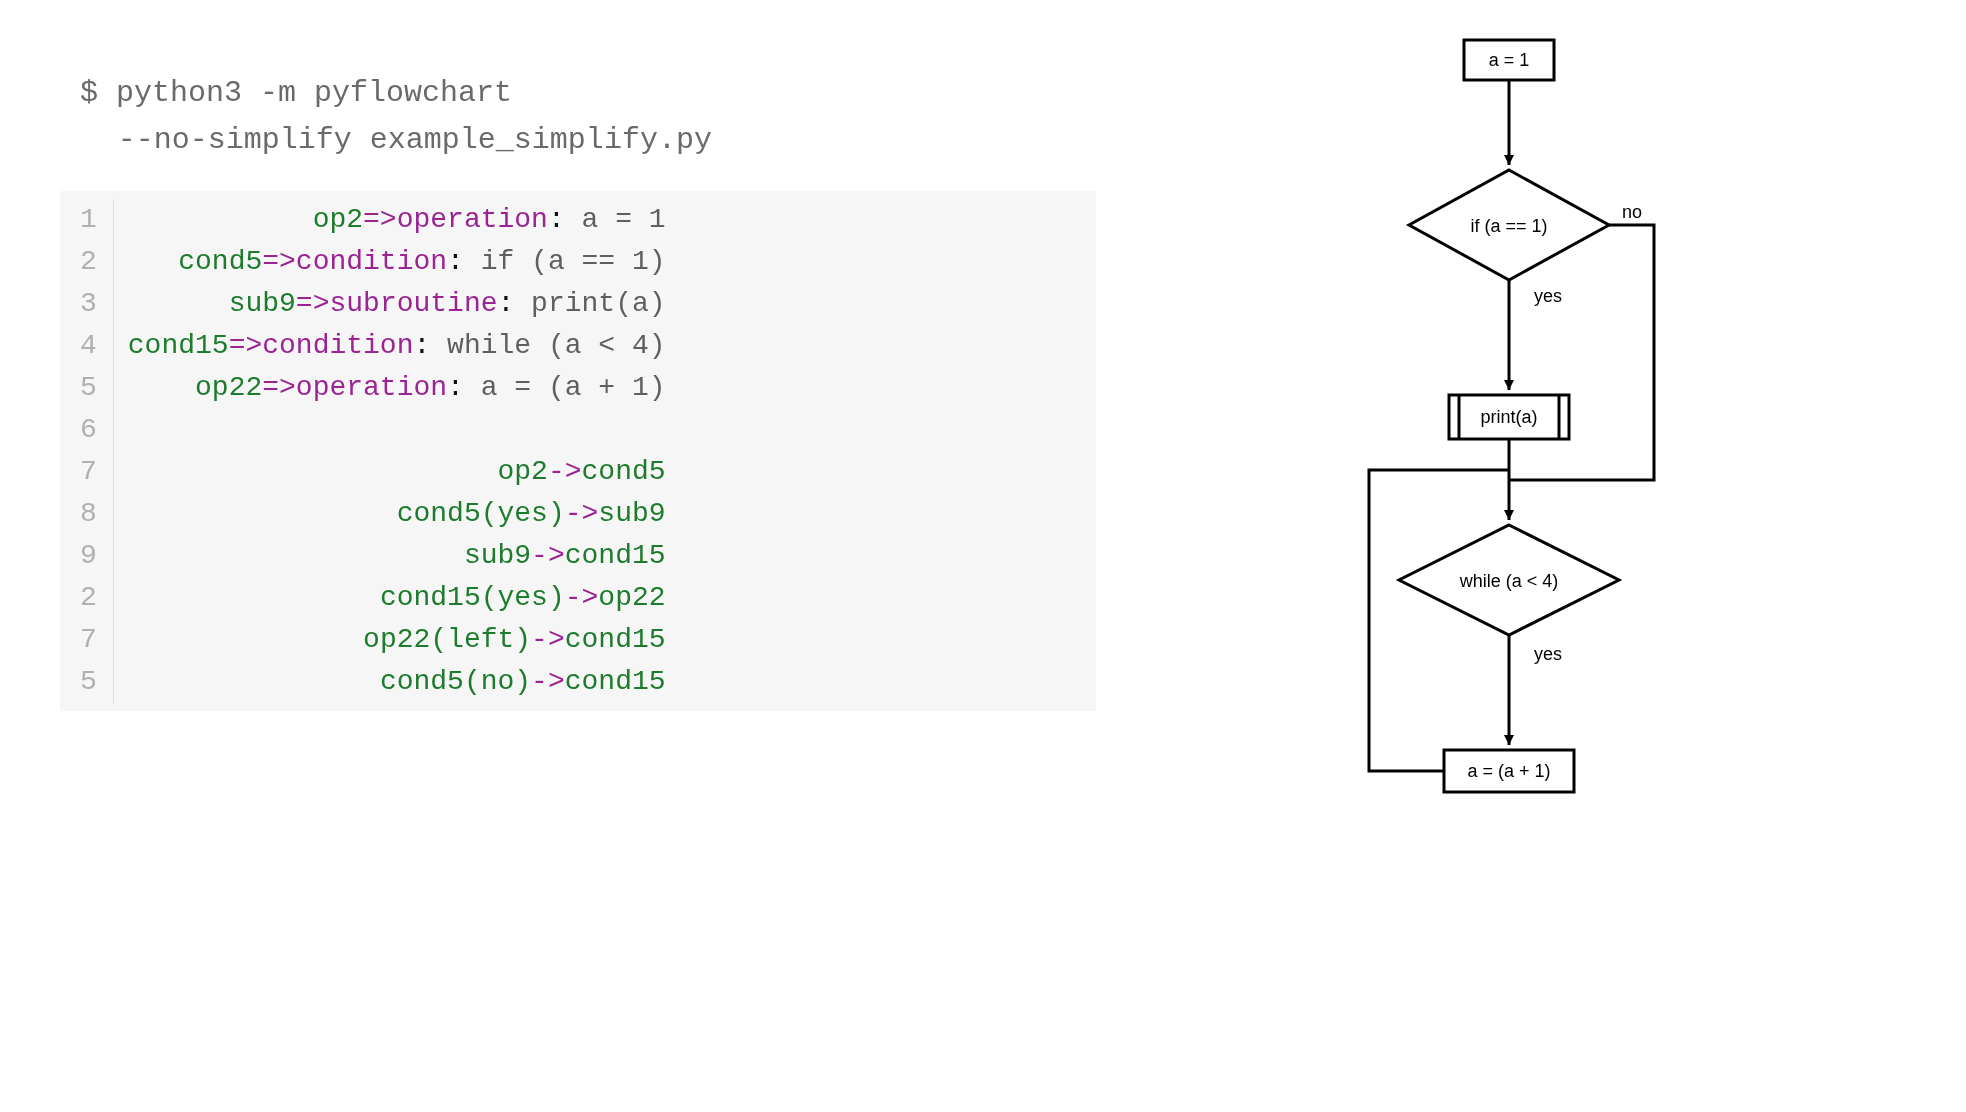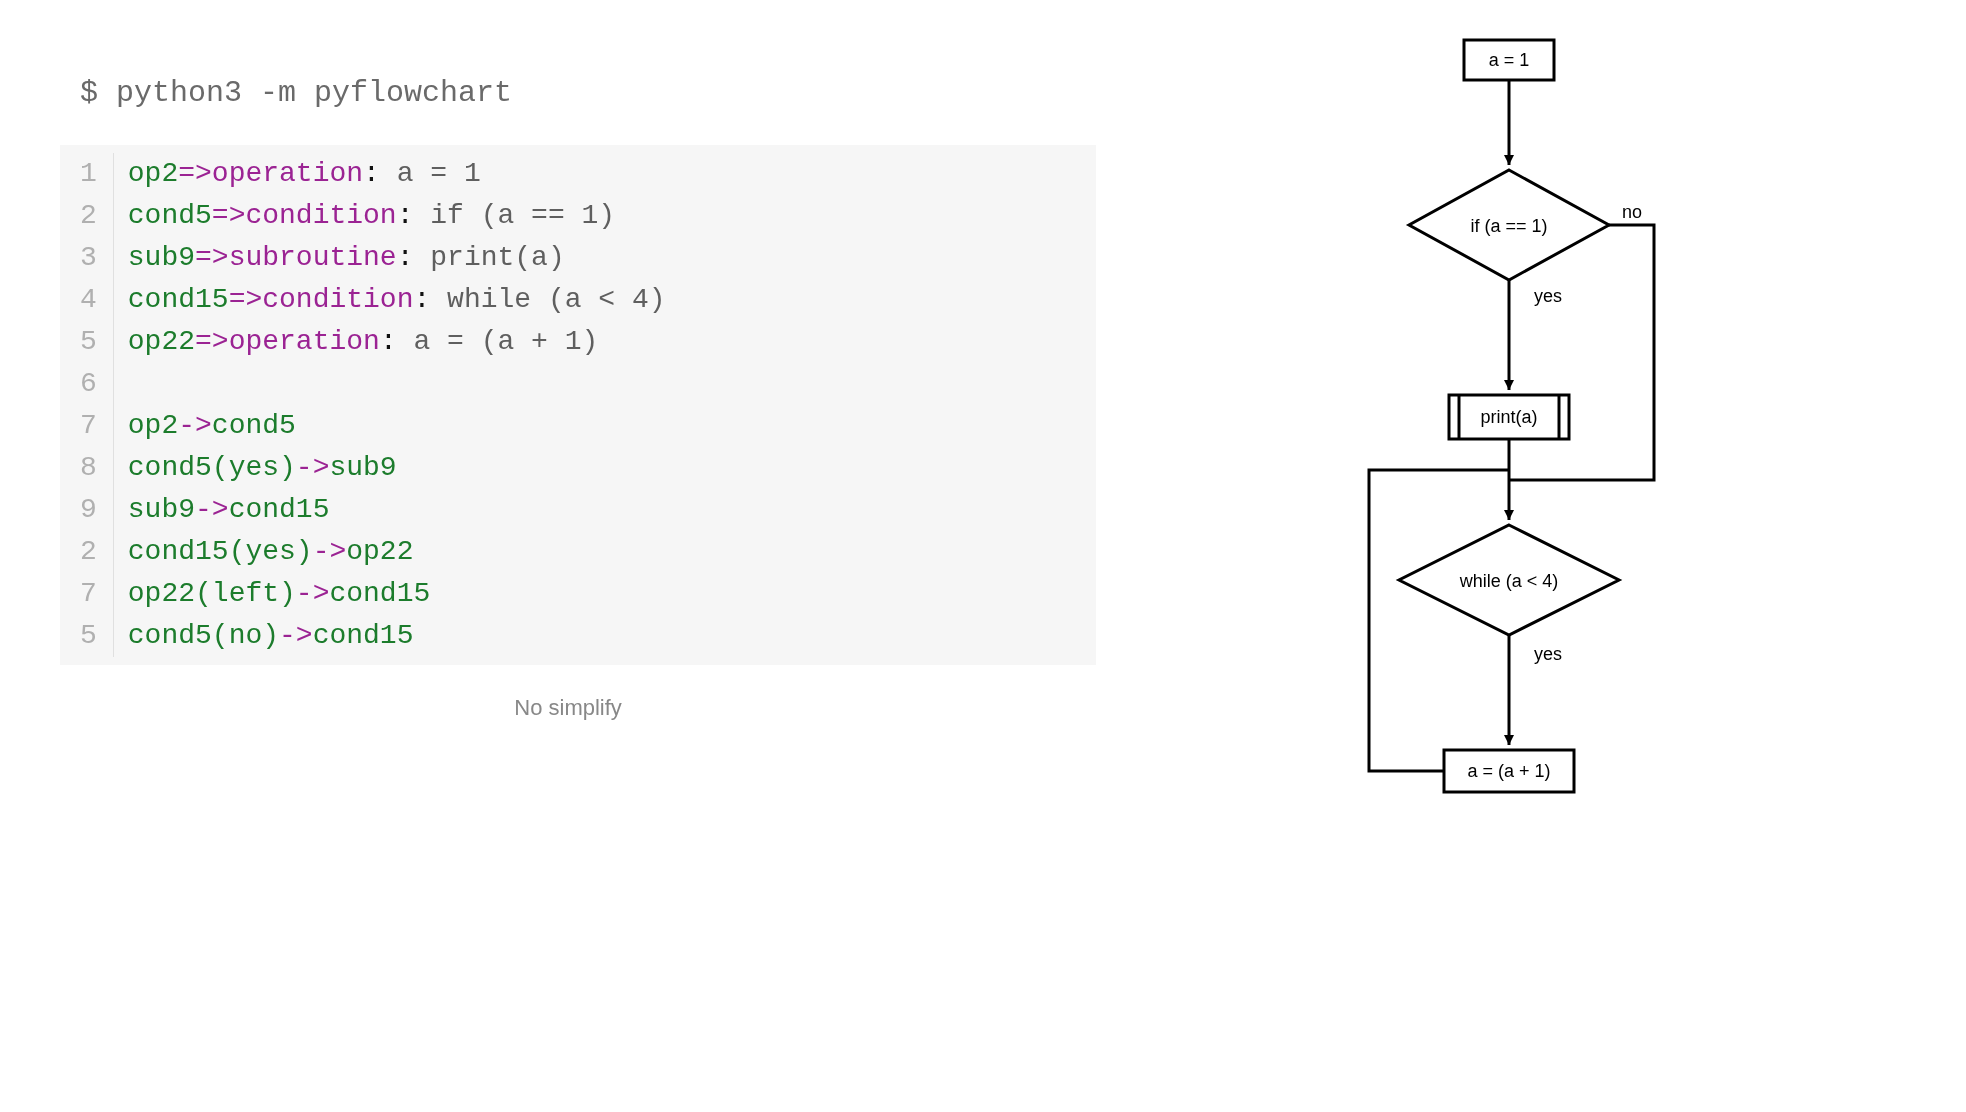--- a/index.html
+++ b/index.html
@@ -48,20 +48,21 @@
     padding: 0 16px 0 20px;
     color: #b0b0b0;
     text-align: right;
     user-select: none;
     border-right: 1px solid #e0e0e0;
   }
   .gutter div { min-height: 1.5em; }
   .code {
     padding: 0 20px 0 14px;
     white-space: pre;
+    text-align: right;
   }
   .code div { min-height: 1.5em; }
   .tk-name { color: #1c7c2c; }
   .tk-op   { color: #9b2393; }
   .tk-type { color: #9b2393; }
   .tk-col  { color: #111; }
   .tk-txt  { color: #5f5f5f; }
   .tk-arr  { color: #9b2393; }
   .caption {
     text-align: center;
@@ -73,41 +74,41 @@
     display: block;
   }
 </style>
 </head>
 <body>
 
 <div class="container">
   <div class="left-col">
     <div class="cmd">
       <span>$ python3 -m pyflowchart</span><br>
+      <span class="indent">--no-simplify example_simplify.py</span>
     </div>
 
     <div class="code-block">
       <div class="gutter" id="gutter">
           <div>1</div>
           <div>2</div>
           <div>3</div>
           <div>4</div>
           <div>5</div>
           <div>6</div>
           <div>7</div>
           <div>8</div>
           <div>9</div>
           <div>2</div>
           <div>7</div>
           <div>5</div>
         </div>
       <div class="code" id="code"><div><span class="tk-name">op2</span><span class="tk-op">=&gt;</span><span class="tk-type">operation</span><span class="tk-col">:</span><span class="tk-txt"> a = 1</span></div><div><span class="tk-name">cond5</span><span class="tk-op">=&gt;</span><span class="tk-type">condition</span><span class="tk-col">:</span><span class="tk-txt"> if (a == 1)</span></div><div><span class="tk-name">sub9</span><span class="tk-op">=&gt;</span><span class="tk-type">subroutine</span><span class="tk-col">:</span><span class="tk-txt"> print(a)</span></div><div><span class="tk-name">cond15</span><span class="tk-op">=&gt;</span><span class="tk-type">condition</span><span class="tk-col">:</span><span class="tk-txt"> while (a &lt; 4)</span></div><div><span class="tk-name">op22</span><span class="tk-op">=&gt;</span><span class="tk-type">operation</span><span class="tk-col">:</span><span class="tk-txt"> a = (a + 1)</span></div><div>&nbsp;</div><div><span class="tk-name">op2</span><span class="tk-arr">-&gt;</span><span class="tk-name">cond5</span></div><div><span class="tk-name">cond5(yes)</span><span class="tk-arr">-&gt;</span><span class="tk-name">sub9</span></div><div><span class="tk-name">sub9</span><span class="tk-arr">-&gt;</span><span class="tk-name">cond15</span></div><div><span class="tk-name">cond15(yes)</span><span class="tk-arr">-&gt;</span><span class="tk-name">op22</span></div><div><span class="tk-name">op22(left)</span><span class="tk-arr">-&gt;</span><span class="tk-name">cond15</span></div><div><span class="tk-name">cond5(no)</span><span class="tk-arr">-&gt;</span><span class="tk-name">cond15</span></div></div>
     </div>
 
-    <div class="caption">No simplify</div>
   </div>
 
   <div class="right-col">
     <div class="flowchart">
       <svg width="480" height="820" viewBox="0 0 480 820">
         <defs>
           <marker id="arrow" markerWidth="12" markerHeight="12" refX="10" refY="5" orient="auto" markerUnits="userSpaceOnUse">
             <path d="M0,0 L10,5 L0,10 z" fill="#000"></path>
           </marker>
         </defs>

